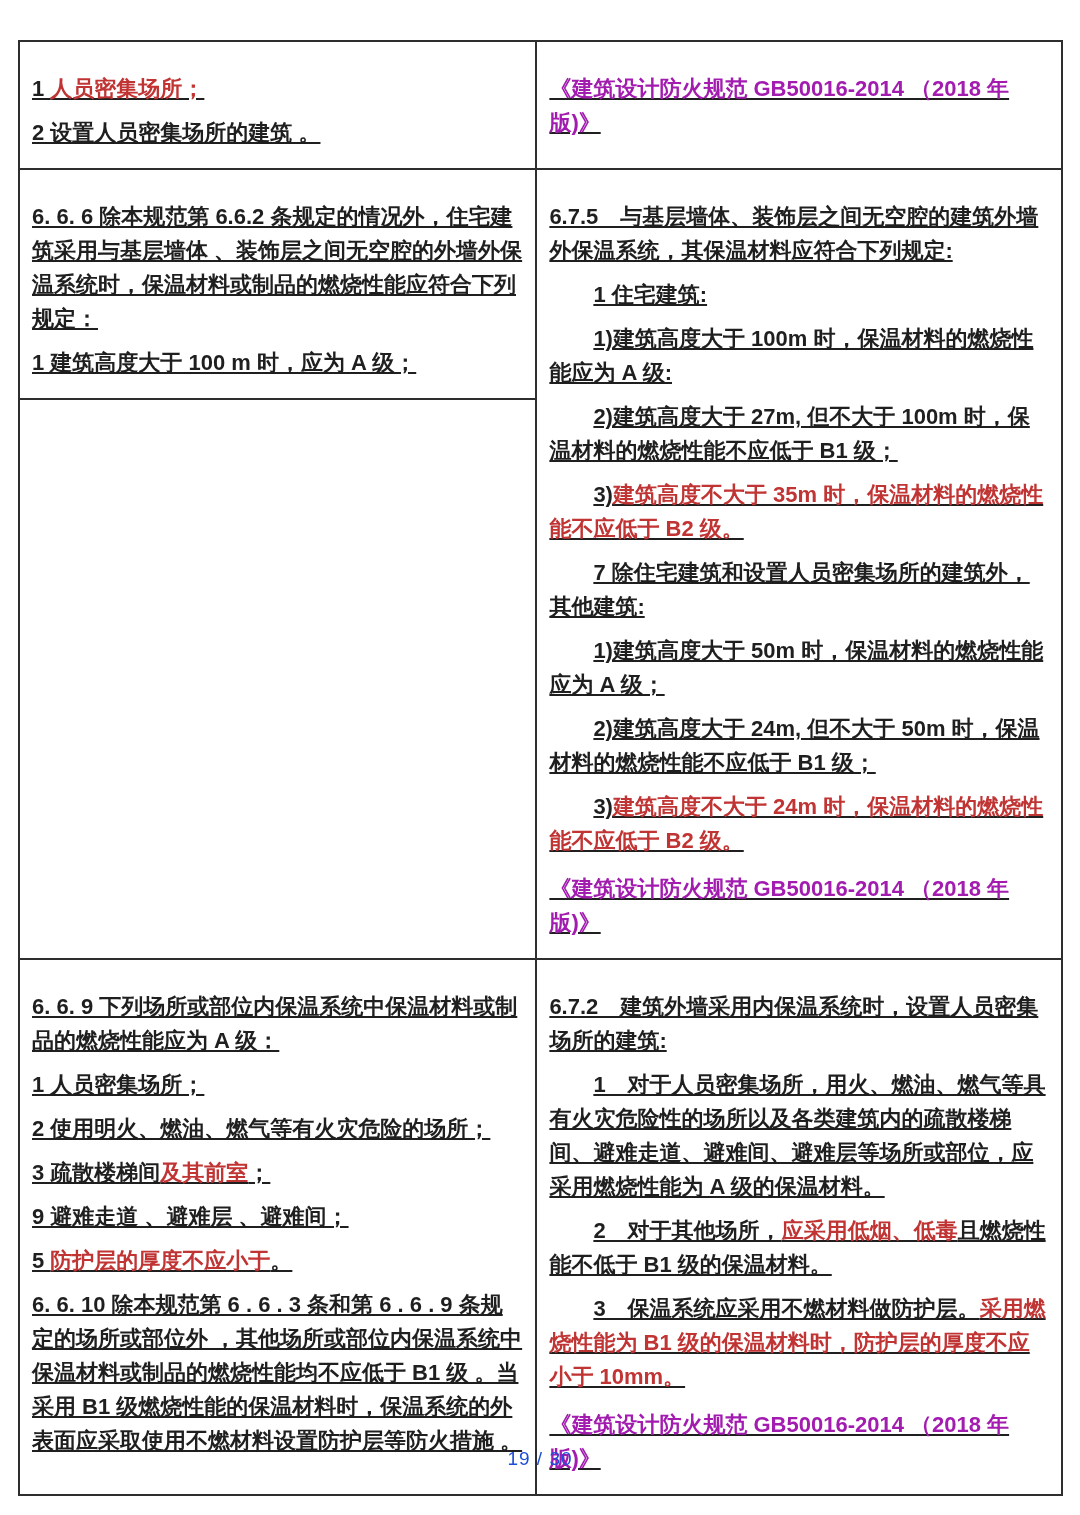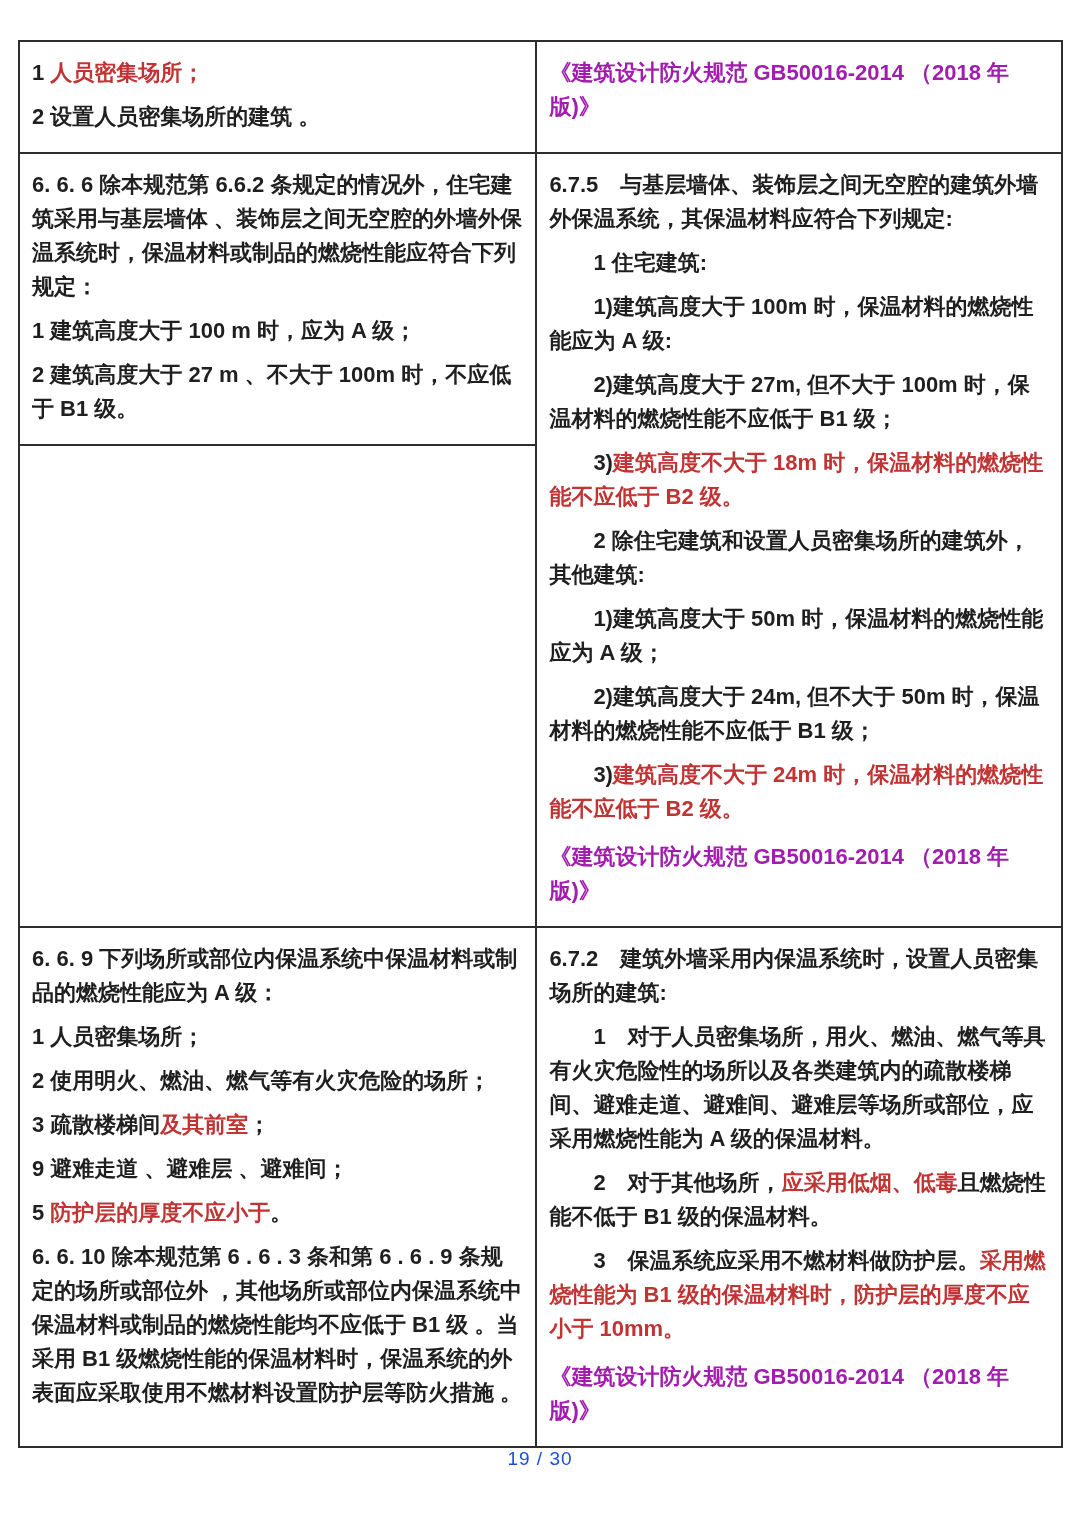--- a/index.html
+++ b/index.html
@@ -11,21 +11,21 @@
     color:#1f1f1f;
   }
   .tbl{
     position:absolute;left:18px;top:40px;width:1041px;
     border:2px solid #2e2e2e;
   }
   .row{display:flex;align-items:stretch;}
   .row + .row{border-top:2px solid #2e2e2e;}
   .col-l{width:49.7%;border-right:2px solid #2e2e2e;box-sizing:border-box;}
   .col-r{width:50.3%;box-sizing:border-box;}
-  .cell{padding:4px 12px 8px 12px;box-sizing:border-box;}
+  .cell{padding:20px 12px 8px 12px;box-sizing:border-box;text-decoration:underline;}
   .split{display:flex;flex-direction:column;padding:0;}
   .split .sub-top{border-bottom:2px solid #2e2e2e;}
   .split .sub-bot{flex:1;}
   .para{
     margin:10px 0;
     font-size:22px;line-height:34px;
     font-weight:700;
     color:#1f1f1f;
     text-align:left;
   }
@@ -53,32 +53,31 @@
     <div class="col-r cell">
       <p class="para cyan">《建筑设计防火规范 GB50016-2014 （2018 年版)》</p>
     </div>
   </div>
 
   <div class="row">
     <div class="col-l split">
       <div class="cell sub-top">
         <p class="para">6. 6. 6 除本规范第 6.6.2 条规定的情况外，住宅建筑采用与基层墙体 、装饰层之间无空腔的外墙外保温系统时，保温材料或制品的燃烧性能应符合下列规定：</p>
         <p class="para">1 建筑高度大于 100 m 时，应为 A 级；</p>
-        <p class="para">2 建筑高度大于 27 m 、不大于 100m 时，不应低于 B1 级。</p>
       </div>
       <div class="cell sub-bot">
       </div>
     </div>
     <div class="col-r cell">
       <p class="para">6.7.5　与基层墙体、装饰层之间无空腔的建筑外墙外保温系统，其保温材料应符合下列规定:</p>
       <p class="para ind">1  住宅建筑:</p>
       <p class="para ind">1)建筑高度大于 100m 时，保温材料的燃烧性能应为 A 级:</p>
       <p class="para ind">2)建筑高度大于 27m, 但不大于 100m 时，保温材料的燃烧性能不应低于 B1 级；</p>
-      <p class="para ind"><span>3)</span><span class="red">建筑高度不大于 18m 时，保温材料的燃烧性能不应低于 B2 级。</span></p>
-      <p class="para ind">2  除住宅建筑和设置人员密集场所的建筑外，其他建筑:</p>
+      <p class="para ind"><span>3)</span><span class="red">建筑高度不大于 35m 时，保温材料的燃烧性能不应低于 B2 级。</span></p>
+      <p class="para ind">7  除住宅建筑和设置人员密集场所的建筑外，其他建筑:</p>
       <p class="para ind">1)建筑高度大于 50m 时，保温材料的燃烧性能应为 A 级；</p>
       <p class="para ind">2)建筑高度大于 24m, 但不大于 50m 时，保温材料的燃烧性能不应低于 B1 级；</p>
       <p class="para ind"><span>3)</span><span class="red">建筑高度不大于 24m 时，保温材料的燃烧性能不应低于 B2 级。</span></p>
       <p class="para cyan ref">《建筑设计防火规范 GB50016-2014 （2018 年版)》</p>
     </div>
   </div>
 
   <div class="row">
     <div class="col-l cell">
       <p class="para">6. 6. 9 下列场所或部位内保温系统中保温材料或制品的燃烧性能应为 A 级：</p>

